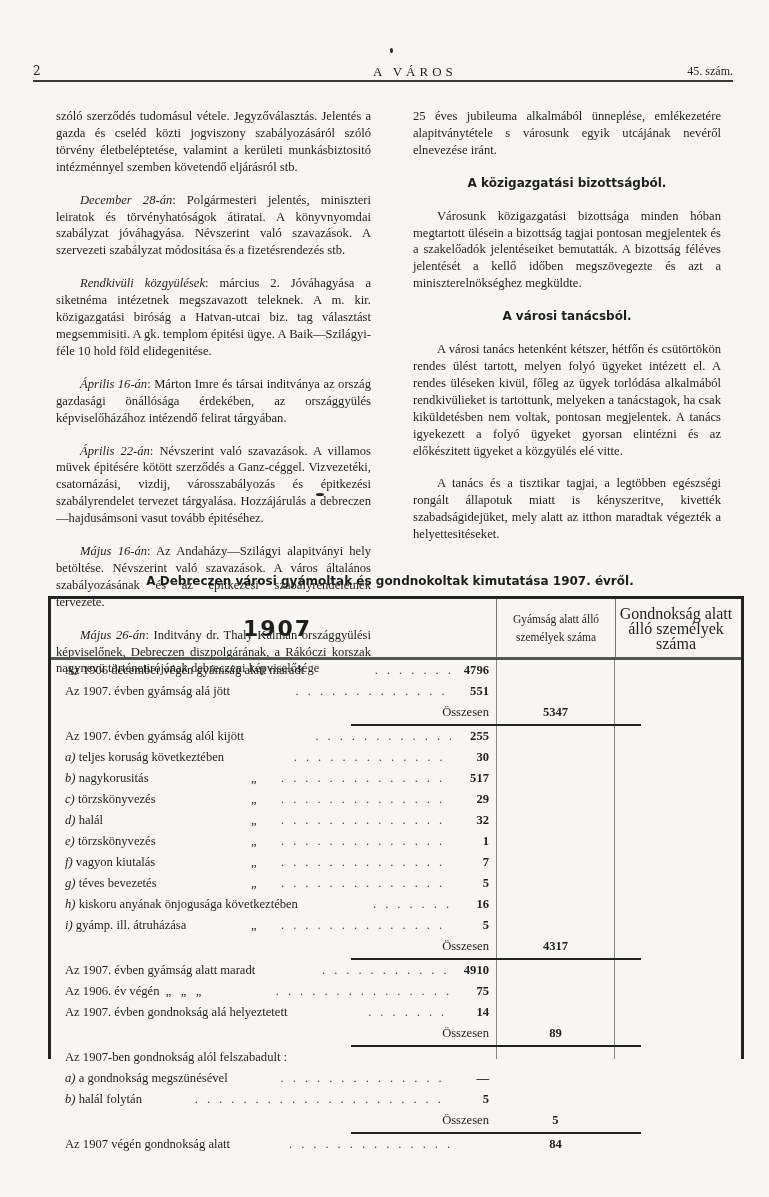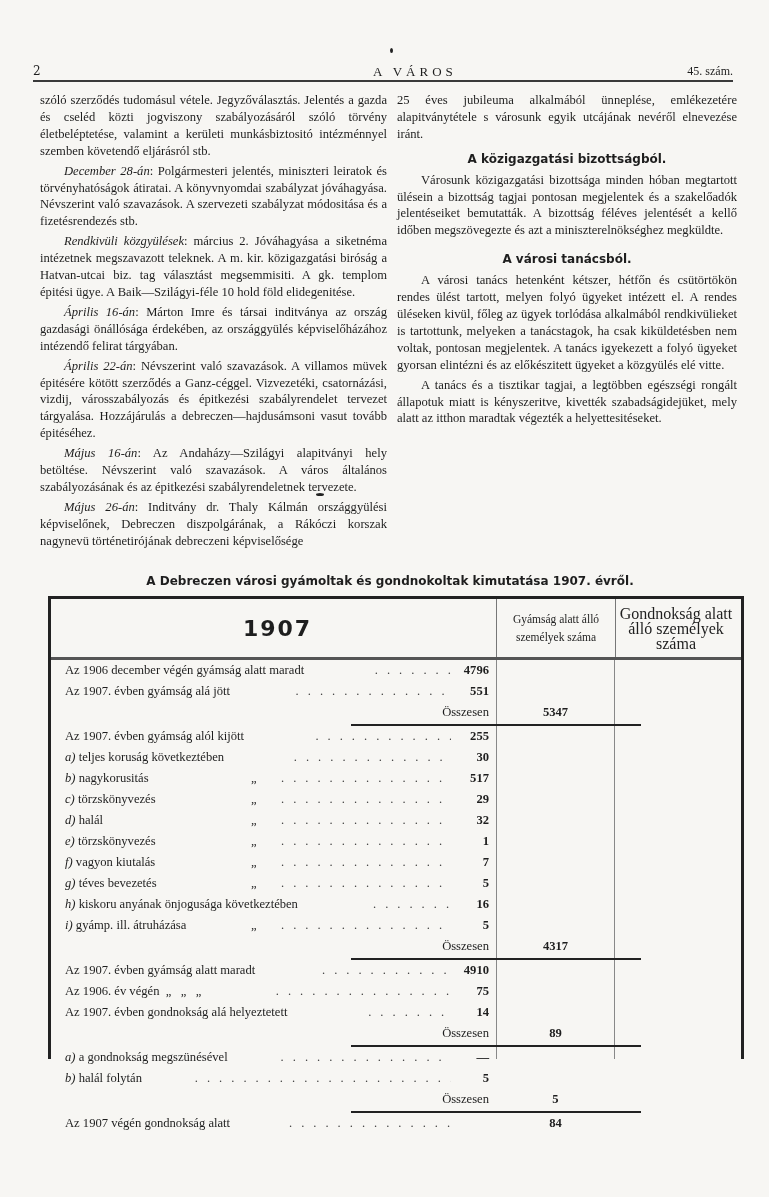--- a/index.html
+++ b/index.html
@@ -18,21 +18,21 @@
   .header .pg { position: absolute; left: 0; top: 2px; }
   .header .title { position: absolute; left: 340px; top: 2px; letter-spacing: 4px; font-family: "Liberation Serif", serif; font-size: 13px; }
   .header .issue { position: absolute; right: 0; top: 2px; font-family: "Liberation Serif", serif; }
   .col {
     position: absolute; top: 92px;
     font-family: "Liberation Serif", serif; font-size: 12.6px; line-height: 16.9px;
     text-align: justify;
   }
   .col.left { left: 40px; width: 347px; }
   .col.right { left: 397px; width: 340px; }
-  .col p { margin: 0; text-indent: 24px; }
+  .col p { margin: 16px; text-indent: 24px; }
   .col p.noind { text-indent: 0; }
   .col p.gap { margin-top: 3px; }
   .col em { font-style: italic; }
   .col h3 {
     text-align: center; margin: 8px 0 4px 0;
     font-family: "DejaVu Sans", sans-serif; font-size: 12px; font-weight: bold;
   }
   .table-title {
     position: absolute; left: 40px; top: 574px; width: 700px; text-align: center;
     font-family: "DejaVu Sans", sans-serif; font-size: 12px; font-weight: bold;
@@ -215,20 +215,23 @@
         <span class="label"><span>Az 1907. évben gondnokság alá helyeztetett</span></span>
         <span class="dots" style="left: 317.2px; width: 82.8px;">........................................</span>
         <span class="val">14</span>
       </div>
       <div class="row" style="height: 24px;">
         <span class="sum-label">Összesen</span>
         <span class="sum-val">89</span>
         <div class="sumline" style="left: 300px; width: 290px; top: 22px;"></div>
       </div>
       <div class="row">
+        <span class="label"><span>Az 1907-ben gondnokság alól felszabadult :</span></span>
+      </div>
+      <div class="row">
         <span class="label"><i>a) </i><span>a gondnokság megszünésével</span></span>
         <span class="dots" style="left: 229.6px; width: 170.4px;">........................................</span>
         <span class="val">—</span>
       </div>
       <div class="row">
         <span class="label"><i>b) </i><span>halál folytán</span></span>
         <span class="dots" style="left: 143.8px; width: 256.2px;">........................................</span>
         <span class="val">5</span>
       </div>
       <div class="row" style="height: 24px;">

